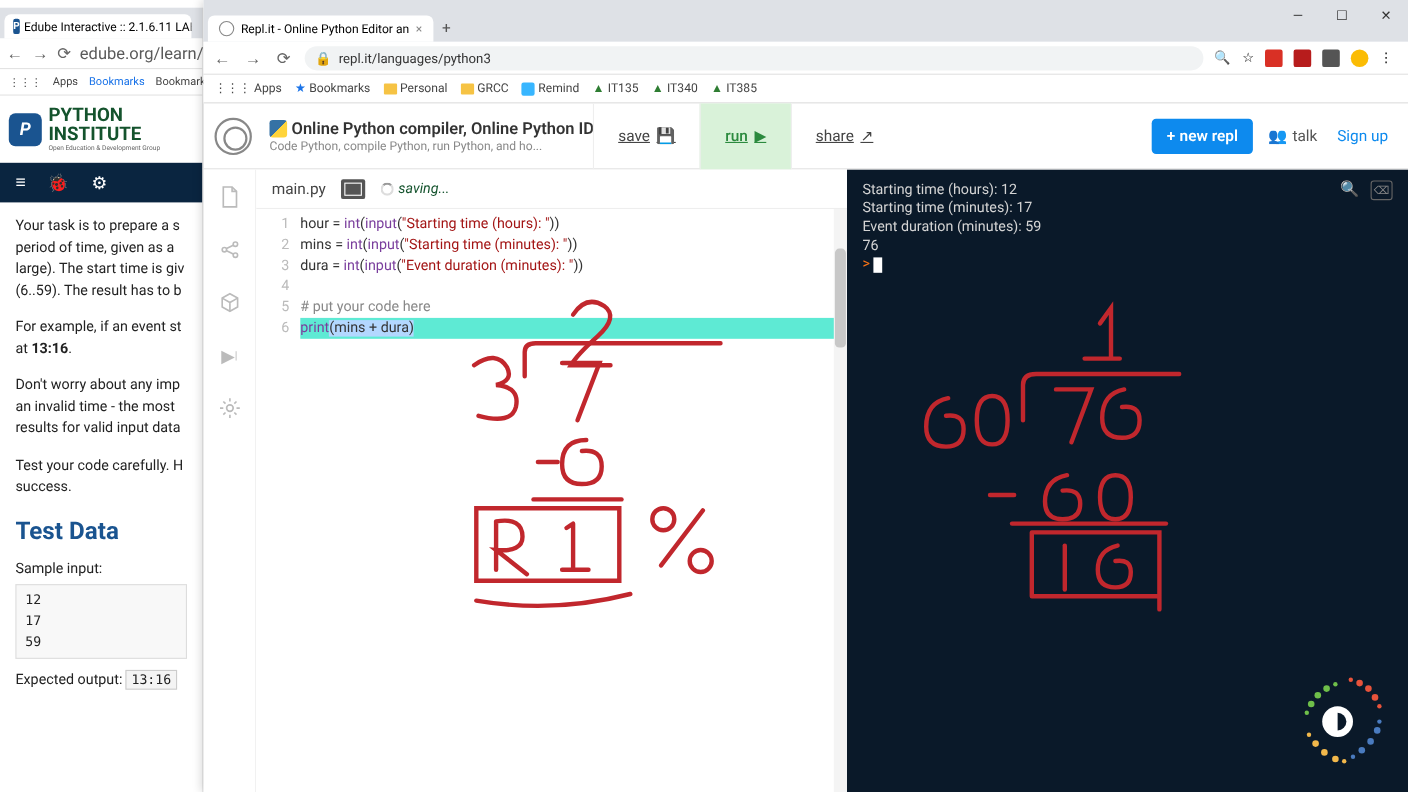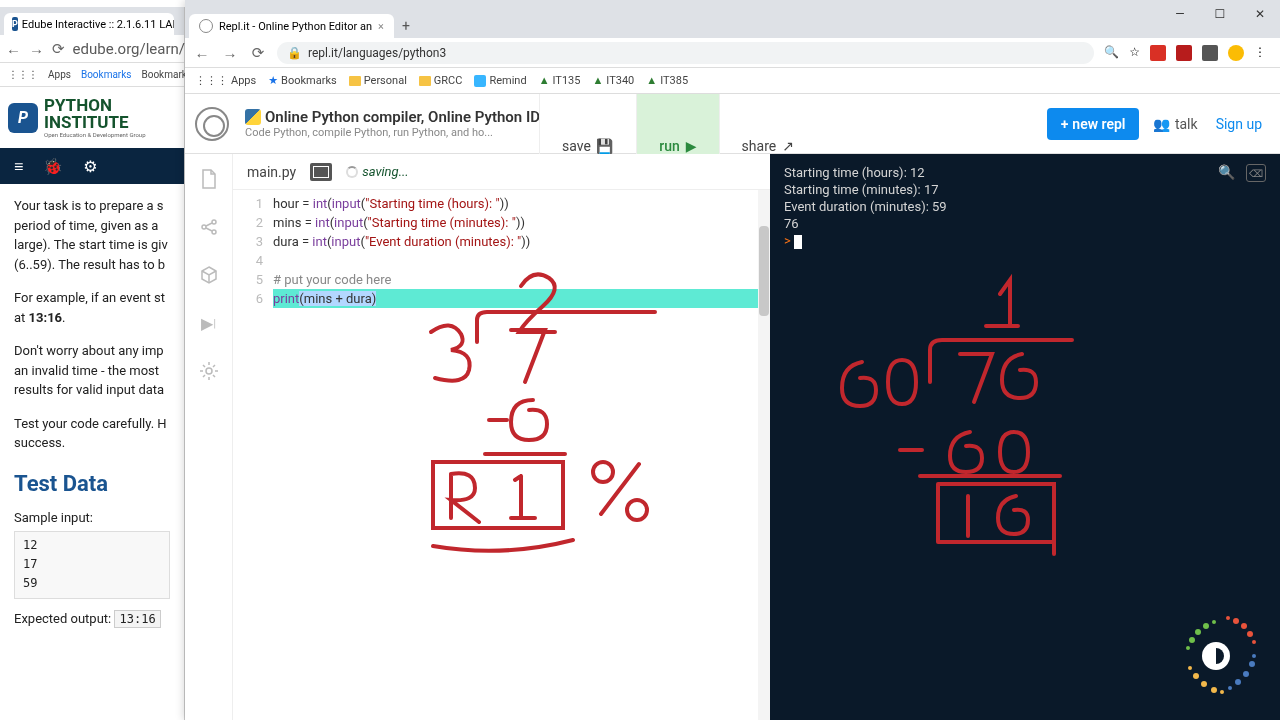--- a/index.html
+++ b/index.html
@@ -42,21 +42,21 @@
 
 
 .repl-header { height: 60px; display: flex; align-items: center; border-bottom: 1px solid #e0e0e0; }
 .repl-logo { width: 54px; display: flex; align-items: center; justify-content: center; }
 .repl-logo-icon { width: 34px; height: 34px; border: 2px solid #888; border-radius: 50%; position: relative; }
 .repl-logo-icon::before { content: ""; position: absolute; width: 18px; height: 18px; border: 2px solid #888; border-radius: 50%; top: 6px; left: 6px; }
 .repl-title-area { flex: 0 0 300px; padding-left: 6px; overflow: hidden; }
 .repl-title { font-size: 15px; font-weight: 600; color: #333; white-space: nowrap; display: flex; align-items: center; gap: 4px; }
 .py-icon { width: 16px; height: 16px; display: inline-block; background: linear-gradient(135deg, #3572A5 50%, #FFD43B 50%); border-radius: 3px; flex-shrink: 0; }
 .repl-subtitle { font-size: 11px; color: #888; white-space: nowrap; overflow: hidden; text-overflow: ellipsis; }
-.hdr-btn { height: 60px; padding: 0 22px; display: flex; align-items: flex-end; gap: 6px; font-size: 14px; color: #444; border-left: 1px solid #eee; }
+.hdr-btn { height: 60px; padding: 0 22px; display: flex; align-items: center; gap: 6px; font-size: 14px; color: #444; border-left: 1px solid #eee; text-decoration: underline; }
 .run-btn { background: #d9f2d9; color: #2b8a3e; font-weight: 500; }
 .hdr-spacer { flex: 1; }
 .new-repl { background: #0d8aee; color: #fff; border-radius: 4px; padding: 8px 14px; font-size: 14px; font-weight: 600; margin-right: 14px; display: flex; align-items: center; gap: 4px; }
 .talk-link { color: #555; font-size: 14px; margin-right: 18px; display: flex; align-items: center; gap: 4px; }
 .signup { color: #0d8aee; font-size: 14px; margin-right: 18px; }
 
 
 .repl-main { flex: 1; display: flex; overflow: hidden; }
 .repl-sidebar { width: 48px; background: #fff; border-right: 1px solid #eee; display: flex; flex-direction: column; align-items: center; padding-top: 14px; gap: 26px; color: #bbb; }
 .side-icon { width: 22px; height: 22px; display: flex; align-items: center; justify-content: center; }

